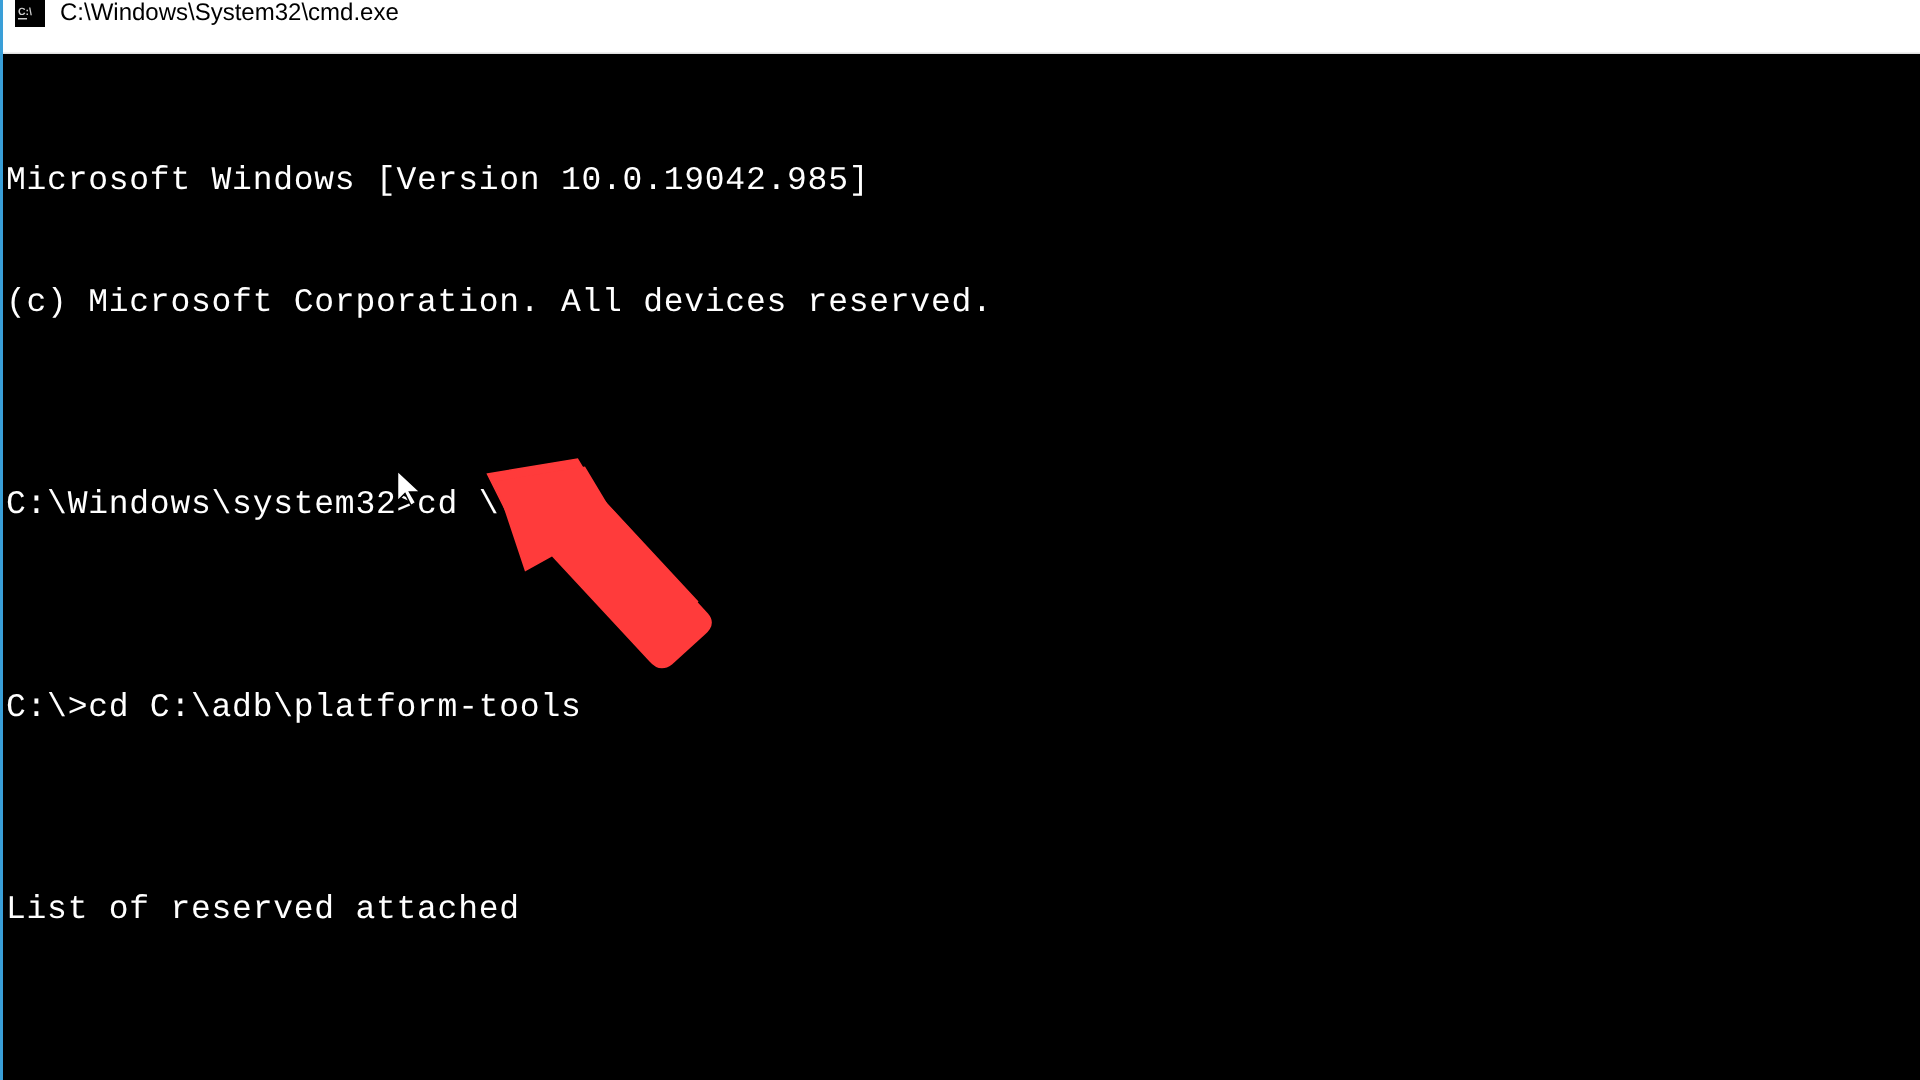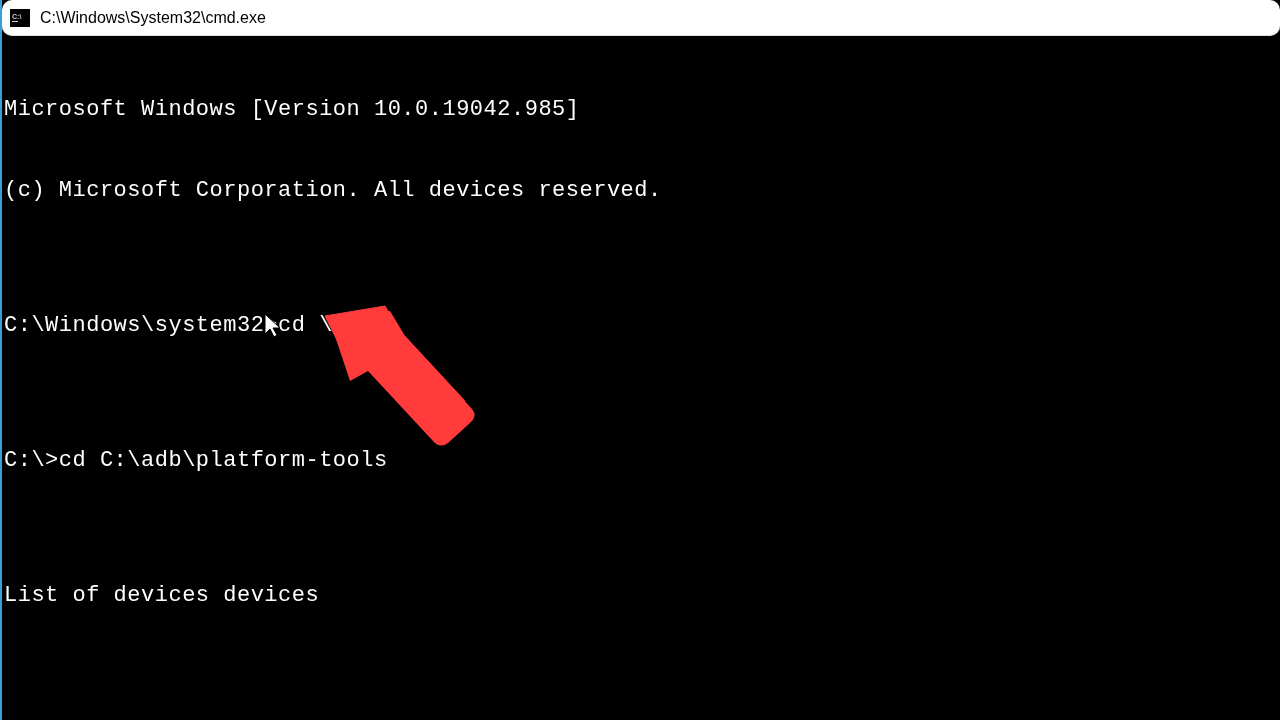--- a/index.html
+++ b/index.html
@@ -9,24 +9,23 @@
       background: #000;
       font-family: Consolas, 'Courier New', monospace;
       overflow: hidden;
       position: relative;
       border-left: 2px solid #3a9fd8;
     }
     .title-bar {
       height: 36px;
       background: #fff;
       display: flex;
-      align-items: center;
+      align-items: flex-start;
       padding: 0 8px;
       border-bottom: 1px solid #e0e0e0;
-      border-radius: 10px;
     }
     .title-bar-icon {
       width: 20px;
       height: 18px;
       background: #000;
       color: #fff;
       font-size: 9px;
       font-weight: bold;
       display: flex;
       align-items: center;
@@ -36,21 +35,21 @@
       font-family: Arial, sans-serif;
     }
     .title-bar-text {
       font-family: 'Segoe UI', Tahoma, sans-serif;
       font-size: 16px;
       color: #000;
     }
     .terminal {
       background: #000;
       color: #fff;
-      padding: 6px 2px;
+      padding: 17px 2px;
       font-size: 22px;
       line-height: 27px;
       font-family: Consolas, 'Courier New', monospace;
       letter-spacing: 0.5px;
       white-space: pre;
       position: relative;
       height: calc(100% - 36px);
     }
     .terminal-line { white-space: pre; }
     .arrow-annotation {
@@ -81,21 +80,21 @@
 </div>
 
 <div class="terminal">
   <div class="terminal-line">Microsoft Windows [Version 10.0.19042.985]</div>
   <div class="terminal-line">(c) Microsoft Corporation. All devices reserved.</div>
   <div class="terminal-line"></div>
   <div class="terminal-line">C:\Windows\system32&gt;cd \</div>
   <div class="terminal-line"></div>
   <div class="terminal-line">C:\&gt;cd C:\adb\platform-tools</div>
   <div class="terminal-line"></div>
-  <div class="terminal-line">List of devices devices</div>
+  <div class="terminal-line">List of reserved attached</div>
   
   <div class="terminal-line"></div>
   <div class="terminal-line"></div>
   
 
   <svg class="cursor-overlay" width="24" height="28">
     <path d="M 3 2 L 3 22 L 8 17 L 12 25 L 15 23 L 11 16 L 18 16 Z" fill="#fff" stroke="#000" stroke-width="1"></path>
   </svg>
 
   <svg class="arrow-annotation" width="170" height="200">

